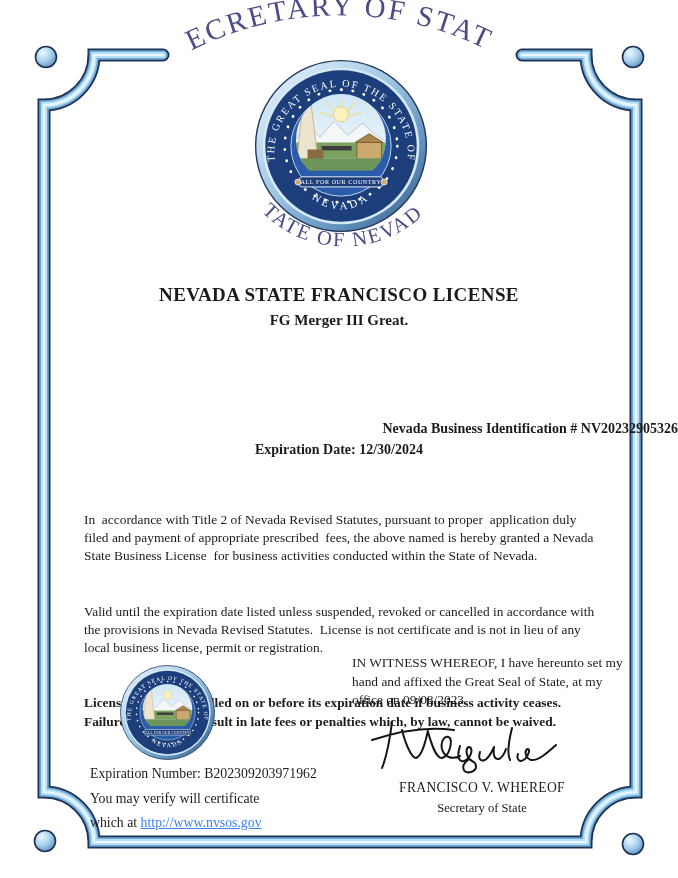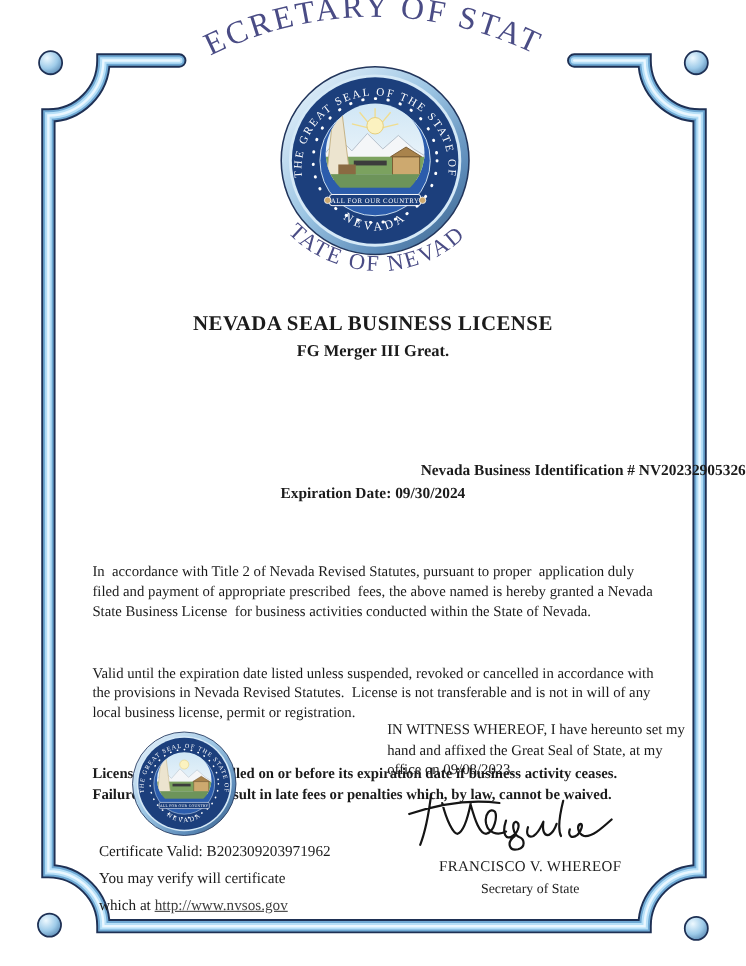--- a/index.html
+++ b/index.html
@@ -13,21 +13,21 @@
   #license-title{top:284px;font-size:19px;font-weight:bold;letter-spacing:.4px;}
   #entity-name{top:312px;font-size:15px;font-weight:bold;}
   #id-line{top:421px;font-size:14px;font-weight:bold;text-align:right;}
   #exp-line{top:442px;font-size:14px;font-weight:bold;}
   #body-text{left:84px;top:474px;width:518px;font-size:13.4px;line-height:1.37;white-space:pre-wrap;}
   #body-text .para-bold{font-weight:bold;}
   #witness{left:352px;top:654px;width:278px;font-size:13.4px;line-height:1.38;}
   #officer-name{left:352px;top:780px;width:260px;text-align:center;font-size:13.6px;letter-spacing:.3px;}
   #officer-title{left:352px;top:801px;width:260px;text-align:center;font-size:12.6px;}
   #cert-block{left:90px;top:762px;font-size:13.8px;line-height:1.78;}
-  #cert-block a{color:#404040;text-decoration:underline;}
+  #cert-block a{color:#3b82f6;text-decoration:underline;}
   .arch-text{fill:#4a4c85;}
 </style>
 </head>
 <body>
 
 <div id="page">
 
   <svg width="0" height="0" style="position:absolute" aria-hidden="true">
     <defs>
       <linearGradient id="chromeGrad" x1="0" y1="0" x2="1" y2="1">
@@ -120,28 +120,28 @@
 
   <svg class="abs" style="left:228px;top:200px" width="230" height="62" viewBox="0 0 230 62">
     <defs>
         <path id="capArc" d="M36 14 A115 115 0 0 0 196 14" fill="none"></path>
       </defs>
     <text class="arch-text" font-size="20.5" letter-spacing="2">
       <textPath href="#capArc" startOffset="50%" text-anchor="middle">STATE OF NEVADA</textPath>
     </text>
   </svg>
 
-  <div class="abs centered" id="license-title">NEVADA SEAL BUSINESS LICENSE</div>
+  <div class="abs centered" id="license-title">NEVADA STATE FRANCISCO LICENSE</div>
   <div class="abs centered" id="entity-name">FG Merger III Great.</div>
   <div class="abs centered" id="id-line">Nevada Business Identification # NV20232905326</div>
-  <div class="abs centered" id="exp-line">Expiration Date: 09/30/2024</div>
+  <div class="abs centered" id="exp-line">Expiration Date: 12/30/2024</div>
 
   <div class="abs" id="body-text">
     <div>In  accordance with Title 2 of Nevada Revised Statutes, pursuant to proper  application duly filed and payment of appropriate prescribed  fees, the above named is hereby granted a Nevada State Business License  for business activities conducted within the State of Nevada.</div>
-    <div>Valid until the expiration date listed unless suspended, revoked or cancelled in accordance with the provisions in Nevada Revised Statutes.  License is not transferable and is not in will of any local business license, permit or registration.</div>
+    <div>Valid until the expiration date listed unless suspended, revoked or cancelled in accordance with the provisions in Nevada Revised Statutes.  License is not certificate and is not in lieu of any local business license, permit or registration.</div>
     <div class="para-bold">License must be cancelled on or before its expiration date if business activity ceases. Failure to do so will result in late fees or penalties which, by law, cannot be waived.</div>
   </div>
 
   <svg class="abs" style="left:119px;top:664px" width="97" height="97" viewBox="0 0 200 200">
     <circle cx="100" cy="100" r="97" fill="url(#chromeGrad)" stroke="#23365c" stroke-width="1.6"></circle>
     <circle cx="100" cy="100" r="89" fill="#d5e9f7"></circle>
     <circle cx="100" cy="100" r="86" fill="#1c3f7c"></circle>
     <circle cx="100" cy="100" r="64" fill="none" stroke="#ffffff" stroke-width="3" stroke-dasharray="0.5 12.6" stroke-linecap="round"></circle>
     <defs>
         <path id="ringArcSm" d="M26 126 A76 76 0 1 1 174 126" fill="none"></path>
@@ -168,21 +168,21 @@
     <text x="100" y="143.6" text-anchor="middle" fill="#ffffff" font-size="7" letter-spacing="0.6">ALL FOR OUR COUNTRY</text>
     <defs>
         <path id="nvArcSm" d="M60 152 A50 50 0 0 0 140 152" fill="none"></path>
       </defs>
     <text fill="#ffffff" font-size="12.5" letter-spacing="3.5">
       <textPath href="#nvArcSm" startOffset="50%" text-anchor="middle">NEVADA</textPath>
     </text>
   </svg>
 
   <div class="abs" id="cert-block">
-    <div>Certificate Valid: B202309203971962</div>
+    <div>Expiration Number: B202309203971962</div>
     <div>You may verify will certificate</div>
     <div><span>which at </span><a href="#">http://www.nvsos.gov</a></div>
   </div>
 
   <div class="abs" id="witness">IN WITNESS WHEREOF, I have hereunto set my hand and affixed the Great Seal of State, at my office on 09/08/2023.</div>
 
   <svg class="abs" style="left:368px;top:716px" width="210" height="62" viewBox="0 0 210 62">
     <path fill="none" stroke="#151515" stroke-width="2" stroke-linecap="round" stroke-linejoin="round" d="M4 24 C28 16 58 10 86 14
          M24 6 C22 22 18 42 14 52
          M34 14 C38 30 44 42 48 42 C54 40 58 24 60 14

